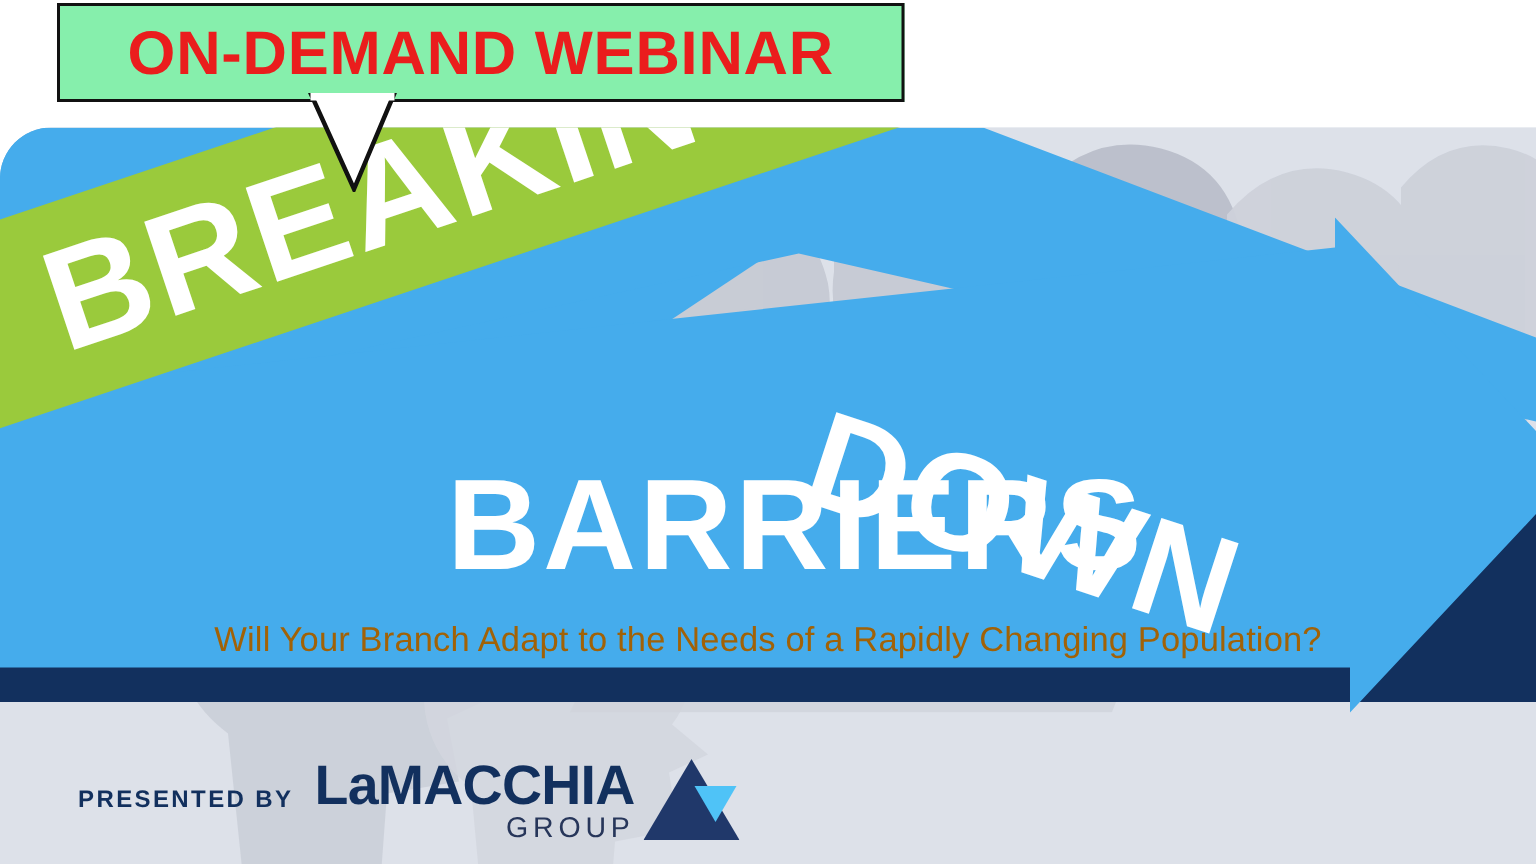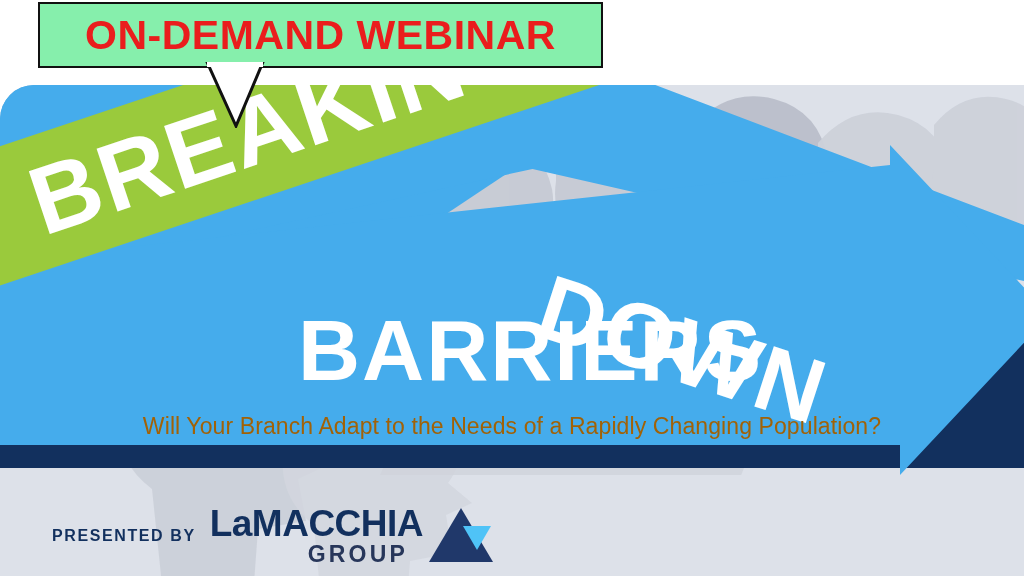--- a/index.html
+++ b/index.html
@@ -219,26 +219,26 @@
     color: #12305e;
     font-family: "Liberation Sans", sans-serif;
     font-weight: bold;
     font-size: 37px;
     letter-spacing: -0.5px;
     line-height: .96;
   }
   .logo-group {
     color: #27365a;
     font-family: "Liberation Sans", sans-serif;
-    font-weight: bold;
-    font-size: 23px;
+    font-weight: normal;
+    font-size: 19px;
     letter-spacing: 3.2px;
     line-height: 1;
     margin-top: 1px;
-    margin-right: 15px;
+    margin-right: 0;
   }
   .logo-mark {
     width: 64px;
     height: 54px;
     margin-bottom: 1px;
   }
   .logo-mark svg { display: block; width: 100%; height: 100%; }
 
   
   .callout {

